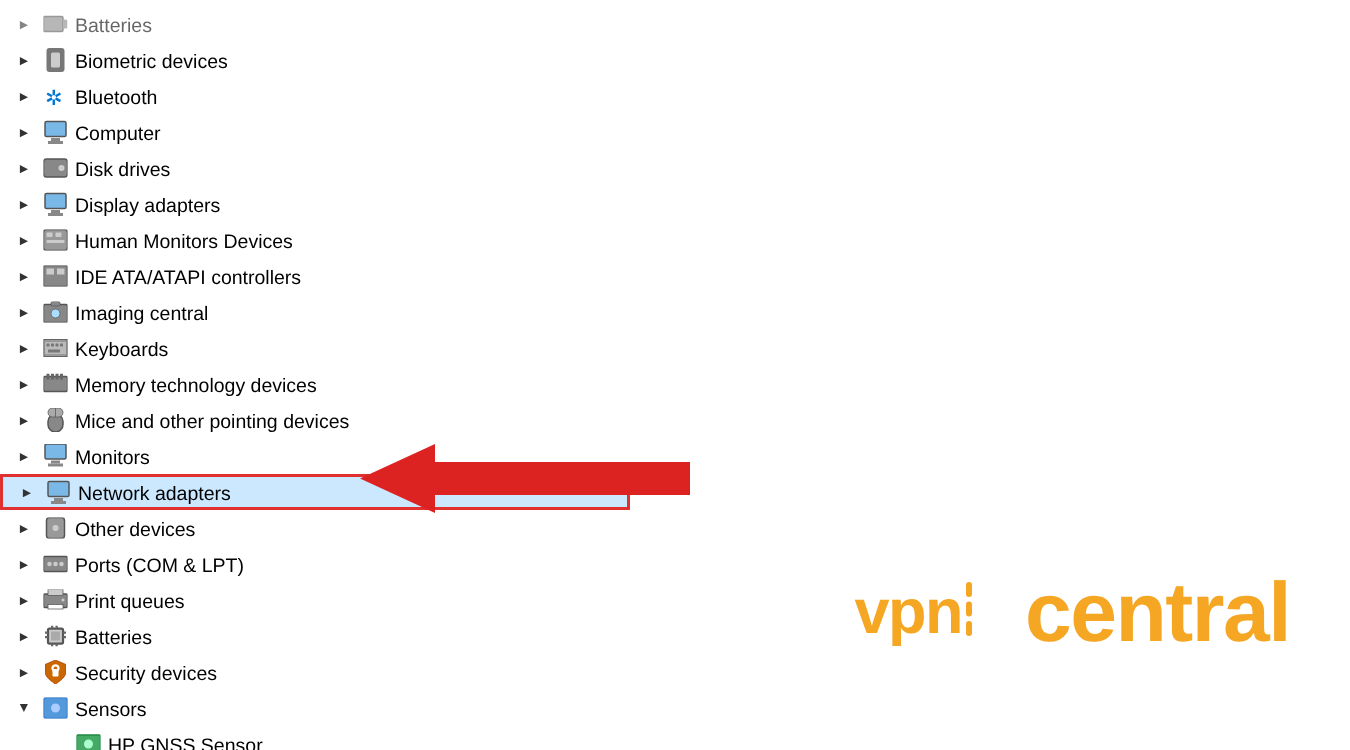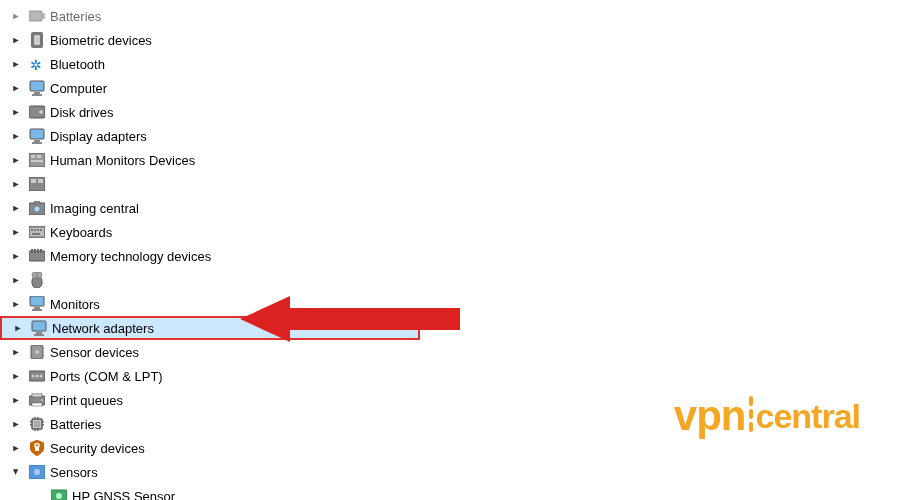--- a/index.html
+++ b/index.html
@@ -173,20 +173,21 @@
 
     <div class="tree-item">
       <span class="chevron">►</span>
       <span class="item-icon">
         <svg width="16" height="14" viewBox="0 0 16 14">
             <rect x="0" y="0" width="16" height="14" rx="1" fill="#888" stroke="#555" stroke-width="1"></rect>
             <rect x="2" y="2" width="5" height="4" fill="#ccc"></rect>
             <rect x="9" y="2" width="5" height="4" fill="#ccc"></rect>
           </svg>
       </span>
+      <span class="item-label">IDE ATA/ATAPI controllers</span>
     </div>
 
     <div class="tree-item">
       <span class="chevron">►</span>
       <span class="item-icon">
         <svg width="16" height="14" viewBox="0 0 16 14">
             <rect x="0" y="2" width="16" height="12" rx="1" fill="#888" stroke="#555" stroke-width="1"></rect>
             <rect x="5" y="0" width="6" height="3" rx="1" fill="#888" stroke="#555" stroke-width="0.5"></rect>
             <circle cx="8" cy="8" r="3" fill="#aaddff" stroke="#555" stroke-width="0.5"></circle>
           </svg>
@@ -226,20 +227,21 @@
 
     <div class="tree-item">
       <span class="chevron">►</span>
       <span class="item-icon">
         <svg width="12" height="16" viewBox="0 0 12 16">
             <rect x="1" y="4" width="10" height="12" rx="5" fill="#888" stroke="#555" stroke-width="1"></rect>
             <rect x="1" y="0" width="10" height="6" rx="3" fill="#aaa" stroke="#555" stroke-width="0.5"></rect>
             <line x1="6" y1="0" x2="6" y2="6" stroke="#555" stroke-width="0.5"></line>
           </svg>
       </span>
+      <span class="item-label">Mice and other pointing devices</span>
     </div>
 
     <div class="tree-item">
       <span class="chevron">►</span>
       <span class="item-icon">
         <svg width="16" height="16" viewBox="0 0 16 16">
             <rect x="1" y="0" width="14" height="10" rx="1" fill="#7ab8e8" stroke="#555" stroke-width="1"></rect>
             <rect x="5" y="11" width="6" height="2" fill="#888"></rect>
             <rect x="3" y="13" width="10" height="2" fill="#888"></rect>
           </svg>
@@ -260,21 +262,21 @@
     </div>
 
     <div class="tree-item">
       <span class="chevron">►</span>
       <span class="item-icon">
         <svg width="16" height="14" viewBox="0 0 16 14">
             <rect x="2" y="0" width="12" height="14" rx="2" fill="#999" stroke="#555" stroke-width="1"></rect>
             <circle cx="8" cy="7" r="2" fill="#ccc"></circle>
           </svg>
       </span>
-      <span class="item-label">Sensor devices</span>
+      <span class="item-label">Other devices</span>
     </div>
 
     <div class="tree-item">
       <span class="chevron">►</span>
       <span class="item-icon">
         <svg width="16" height="14" viewBox="0 0 16 14">
             <rect x="0" y="2" width="16" height="10" rx="1" fill="#888" stroke="#555" stroke-width="1"></rect>
             <circle cx="4" cy="7" r="1.5" fill="#ccc"></circle>
             <circle cx="8" cy="7" r="1.5" fill="#ccc"></circle>
             <circle cx="12" cy="7" r="1.5" fill="#ccc"></circle>
@@ -358,16 +360,16 @@
     </svg>
   </div>
 
   <div class="vpn-brand">
     <span style="font-size:42px;font-weight:700;color:#f5a623;font-family:'Segoe UI',Arial,sans-serif;letter-spacing:-1px;">vpn</span>
     <div style="display:flex;flex-direction:column;align-items:center;margin:0 3px;gap:3px;padding-bottom:4px;">
       <span style="display:block;width:4px;height:10px;background:#f5a623;border-radius:2px;"></span>
       <span style="display:block;width:4px;height:10px;background:#f5a623;border-radius:2px;"></span>
       <span style="display:block;width:4px;height:10px;background:#f5a623;border-radius:2px;"></span>
     </div>
-    <span style="font-size:34px;font-weight:700;color:#f5a623;font-family:'Segoe UI',Arial,sans-serif;letter-spacing:-1px;">central</span>
+    <span style="font-size:56px;font-weight:700;color:#f5a623;font-family:'Segoe UI',Arial,sans-serif;letter-spacing:-1px;margin-left:32px;">central</span>
   </div>
 
 </div>
 
 </body></html>

